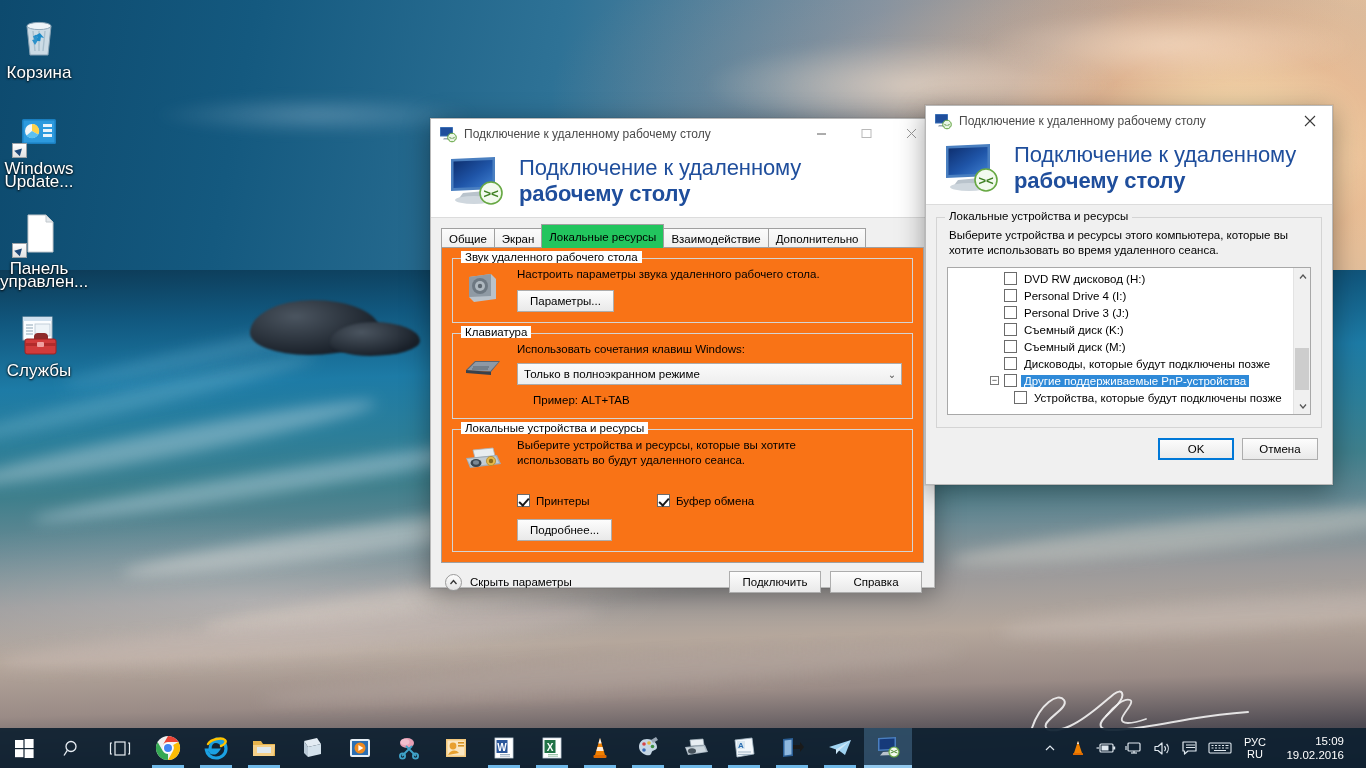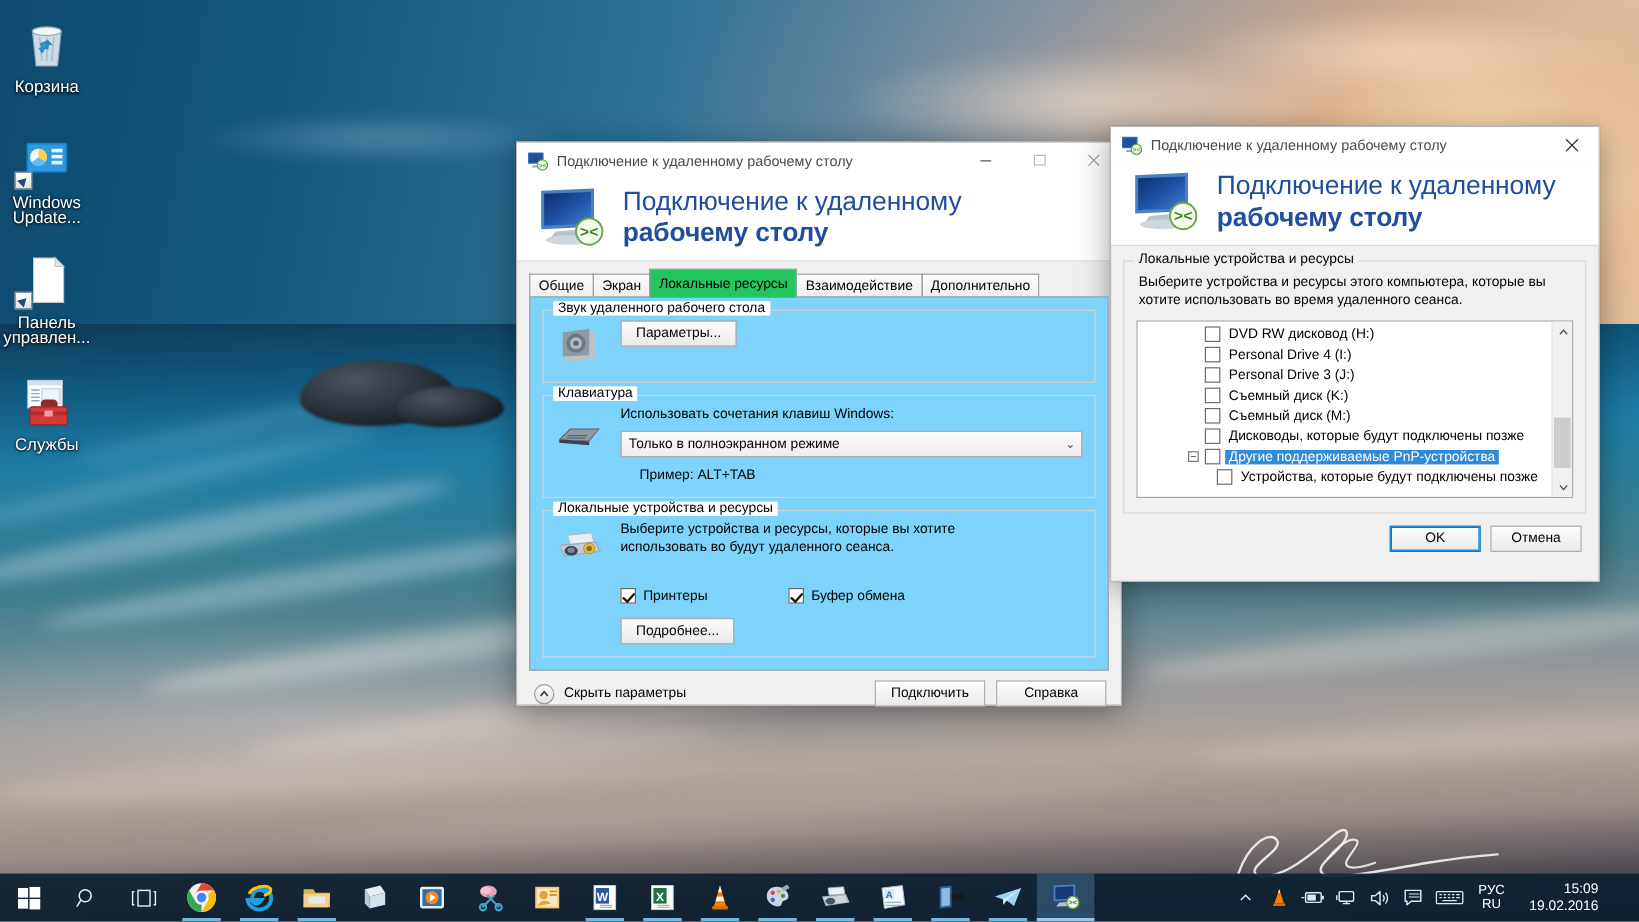--- a/index.html
+++ b/index.html
@@ -56,21 +56,21 @@
     width:245px; height:52px;
     opacity:0.9;
   }
 
   
   .desk-icon {
     position: absolute;
     width: 78px;
     text-align: center;
     color: #fff;
-    font-size: 14px;
+    font-size: 17px;
     line-height: 13px;
     text-shadow: 0 1px 2px rgba(0,0,0,0.85), 0 0 3px rgba(0,0,0,0.7);
     cursor: default;
   }
   .desk-icon .glyph { height: 48px; margin-bottom: 4px; position: relative; }
   .desk-icon .label { display: block; }
   .shortcut-arrow {
     position:absolute; left: 12px; bottom: 0px;
     width: 15px; height: 15px;
     background: linear-gradient(#fefefe,#e2e2e2);
@@ -104,21 +104,21 @@
     content:""; position:absolute; left:8px; right:8px; bottom:0;
     height:3px; background:#6fb8e8;
   }
   .tb-app.active { background: rgba(120,180,230,0.28); }
   .tb-app.active:after {
     content:""; position:absolute; left:0; right:0; bottom:0;
     height:3px; background:#93c9ee;
   }
   #tray {
     margin-left:auto; display:flex; align-items:center; height:29px;
-    padding-right: 18px; color:#fff;justify-content:flex-end;
+    padding-right: 6px; color:#fff;justify-content:flex-end;
   }
   .tray-ico { width:28px; height:40px; display:flex; align-items:center; justify-content:center; }
   .tray-lang {
     font-size:11px; line-height:12px; text-align:center; padding: 0 8px; color:#fff;
   }
   .tray-clock {
     font-size:11.5px; line-height:14px; text-align:right; padding-right:10px; color:#fff;
     min-width: 80px;
   }
   .tray-edge { width:6px; height:40px; }
@@ -179,21 +179,21 @@
     position: relative; z-index:1;
   }
   .tab.selected {
     background: #22c55e;
     height: 24px;
     padding-top: 5px;
     z-index: 3;
     font-size: 11.5px;
   }
   .tabpanel {
-    background:#7dd3fc;
+    background:#f97316;
     border: 1px solid #a0a0a0;
     margin: 0 10px;
     padding: 10px 10px 8px 10px;
     position: relative; z-index:2;
     margin-top: -1px;
   }
 
   
   .group {
     border: 1px solid #d4d4d4;
@@ -491,20 +491,21 @@
           <div class="gicon">
             <svg width="38" height="34" viewBox="0 0 38 34">
               <path d="M6,6 L28,3 L33,8 L33,28 L11,31 L6,26 Z" fill="#b9c2ca"></path>
               <path d="M6,6 L28,3 L28,25 L6,26 Z" fill="#8f9aa4"></path>
               <circle cx="17" cy="15" r="8" fill="#6d7882"></circle>
               <circle cx="17" cy="15" r="5" fill="#aeb8c0"></circle>
               <circle cx="17" cy="15" r="2.2" fill="#5d666e"></circle>
             </svg>
           </div>
           <div class="gbody">
+            <div class="gtext">Настроить параметры звука удаленного рабочего стола.</div>
             <button class="btn">Параметры...</button>
           </div>
         </div>
       </div>
 
       <div class="group">
         <span class="legend">Клавиатура</span>
         <div class="grow">
           <div class="gicon" style="padding-top:16px;">
             <svg width="40" height="24" viewBox="0 0 40 24">

